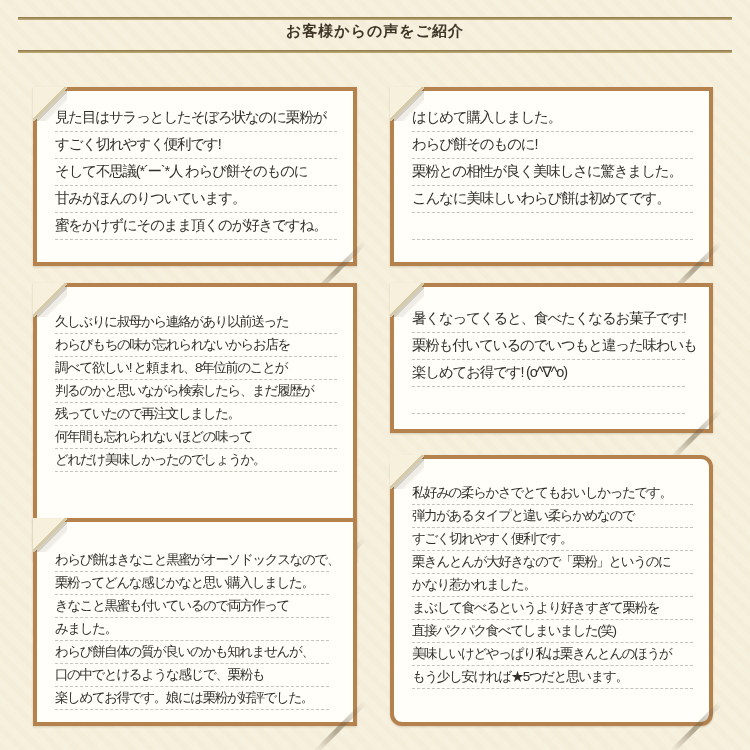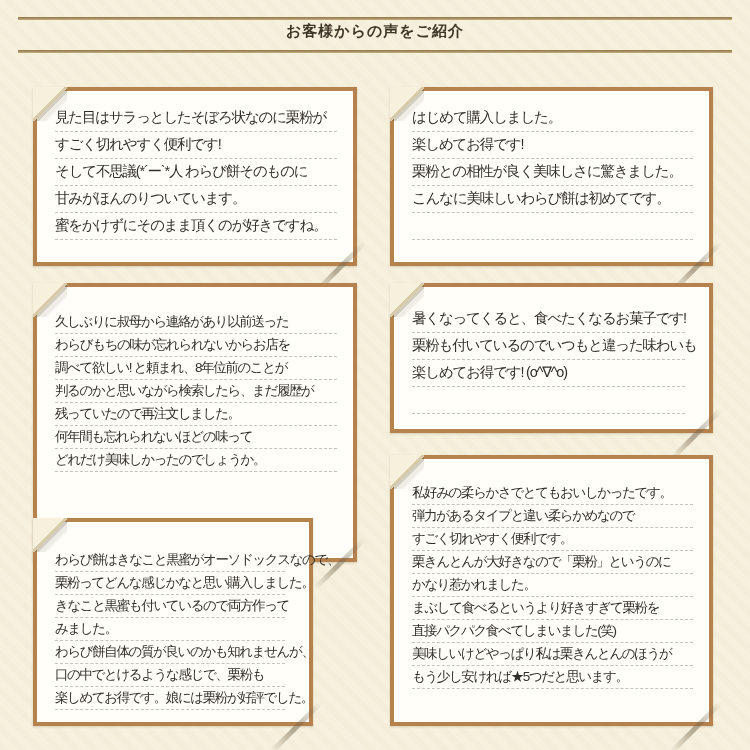--- a/index.html
+++ b/index.html
@@ -41,22 +41,22 @@
     white-space:nowrap;
     color:#33302b;
     border-bottom:1px dashed #c6c3ba;
   }
   .lh27 .line{height:27px;line-height:25px;font-size:14.5px;letter-spacing:-1.2px;}
   .lh23 .line{height:23px;line-height:21px;font-size:13.5px;letter-spacing:-1.4px;}
   #card1{left:33px; top:87px; width:324px;height:179px;padding:14px 16px 0 18px;}
   #card2{left:390px;top:87px; width:323px;height:179px;padding:14px 16px 0 18px;}
   #card3{left:33px; top:283px;width:324px;height:279px;padding:24px 16px 0 18px;}
   #card4{left:390px;top:283px;width:323px;height:150px;padding:19px 24px 0 18px;}
-  #card5{left:33px; top:518px;width:280px;height:208px;padding:27px 24px 0 18px;font-family:Liberation Serif, serif;}
-  #card6{left:390px;top:455px;width:323px;height:271px;padding:23px 16px 0 18px;}
+  #card5{left:33px; top:518px;width:324px;height:208px;padding:27px 24px 0 18px;font-family:Liberation Serif, serif;}
+  #card6{left:390px;top:455px;width:323px;height:271px;padding:23px 16px 0 18px;border-radius:12px;}
   
   .fold{
     position:absolute;top:-4px;left:-4px;width:34px;height:34px;
     background:linear-gradient(135deg,
       #f6f0dd 0 46%,
       #d7caa8 46% 52%,
       rgba(95,80,50,.28) 52% 58%,
       rgba(95,80,50,.10) 58% 66%,
       rgba(95,80,50,0) 72%);
     pointer-events:none;
@@ -90,21 +90,21 @@
         <div class="line">甘みがほんのりついています。</div>
         <div class="line">蜜をかけずにそのまま頂くのが好きですね。</div>
       </div>
     <span class="curl"></span>
   </div>
 
   <div id="card2" class="card lh27">
     <span class="fold"></span>
     <div class="lines">
         <div class="line">はじめて購入しました。</div>
-        <div class="line">楽しめてお得です!</div>
+        <div class="line">わらび餅そのものに!</div>
         <div class="line">栗粉との相性が良く美味しさに驚きました。</div>
         <div class="line">こんなに美味しいわらび餅は初めてです。</div>
         <div class="line"></div>
       </div>
     <span class="curl"></span>
   </div>
 
   <div id="card3" class="card lh23">
     <span class="fold"></span>
     <div class="lines">

